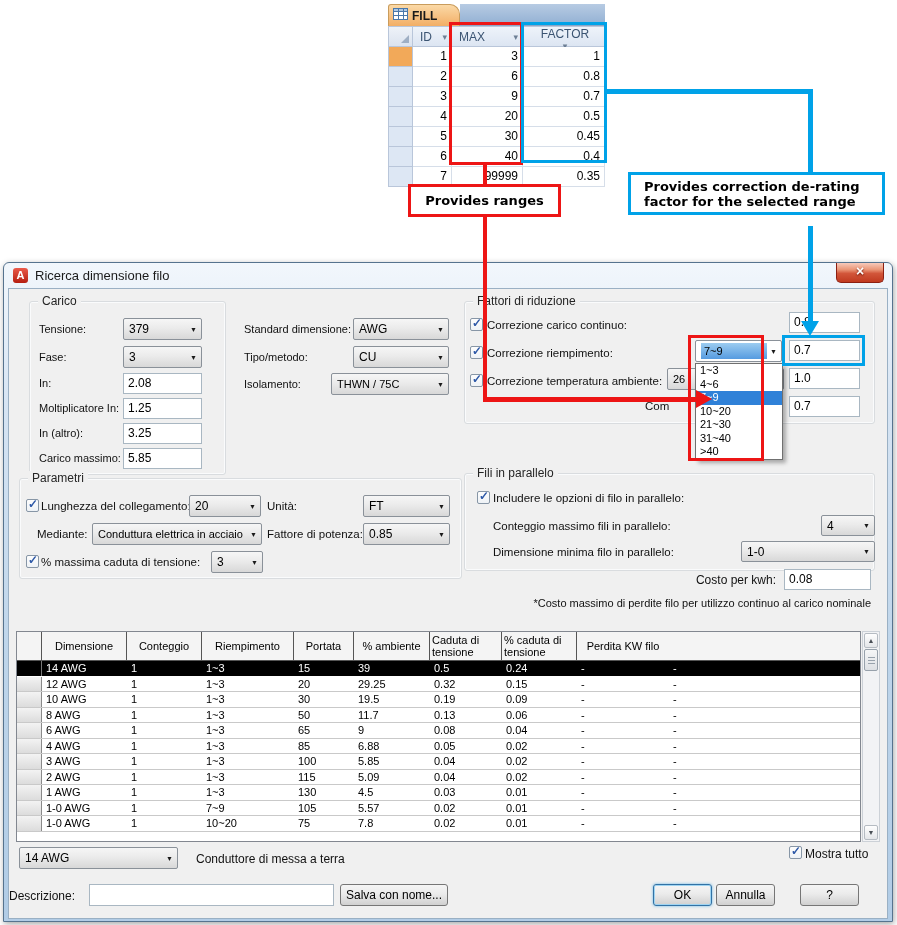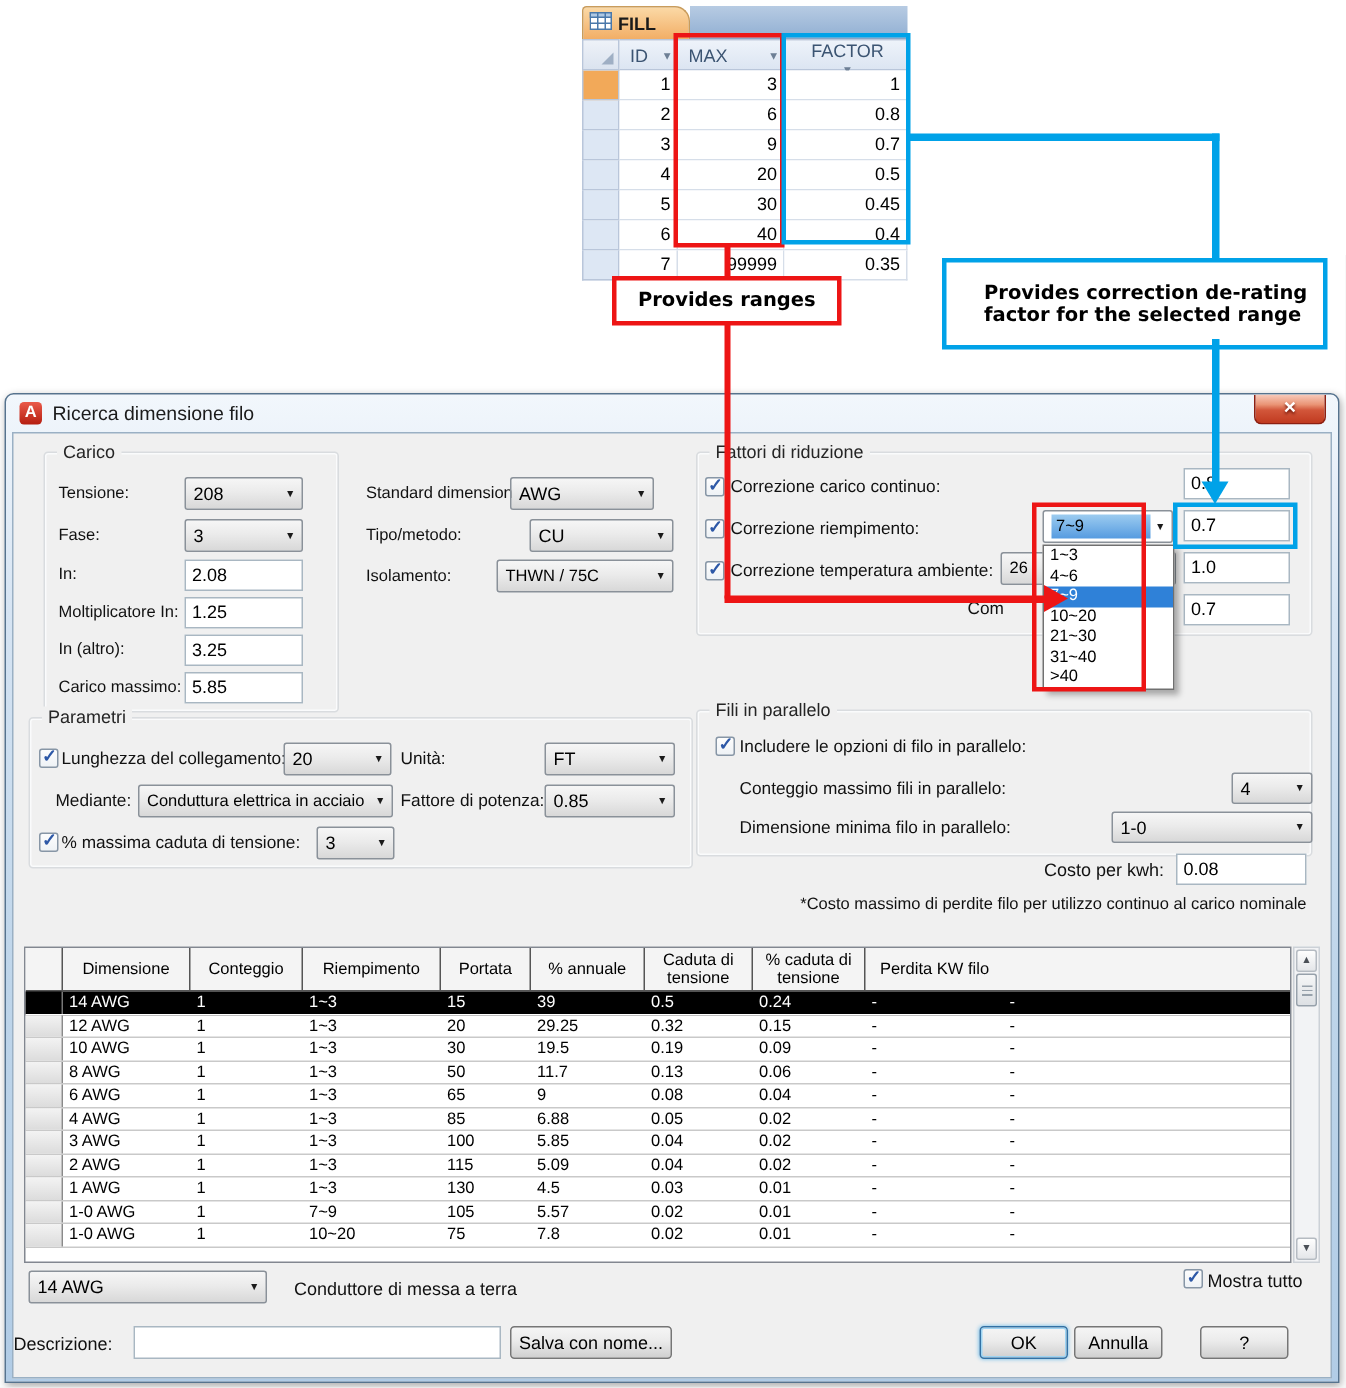--- a/index.html
+++ b/index.html
@@ -91,21 +91,21 @@
   .dlist { position:absolute; left:691px; top:100px; width:88px; box-sizing:border-box;
            border:1px solid #707070; background:#fff; z-index:40; box-shadow:3px 3px 4px rgba(0,0,0,.3); }
   .litem { height:13.5px; line-height:13.5px; font-size:11px; padding-left:4px; color:#000; white-space:nowrap; }
   .litem.lsel { background:#2f81d8; color:#fff; }
 
   
   .rtable { position:absolute; left:12px; top:368px; width:845px; height:211px; box-sizing:border-box;
             border:1px solid #828790; background:#fff; overflow:hidden; }
   .rhead { display:flex; height:29px; box-sizing:border-box; border-bottom:1px solid #555; background:#f4f4f4; }
   .rhc { box-sizing:border-box; border-right:1px solid #555; display:flex; align-items:center;
-         justify-content:center; text-align:center; font-size:11px; line-height:12px; padding:0 2px; color:#000; }
+         justify-content:center; text-align:left; font-size:11px; line-height:12px; padding:0 2px; color:#000; }
   .rhc:last-child { border-right:none; }
   .rrow { display:flex; height:15.5px; box-sizing:border-box; border-bottom:1px solid #c9c9c9; }
   .rc { box-sizing:border-box; font-size:11px; line-height:14.5px; padding-left:4px;
         white-space:nowrap; overflow:hidden; }
   .rselcell { box-sizing:border-box; background:linear-gradient(180deg,#f3f3f3,#dcdcdc);
               border-right:1px solid #8a8a8a; }
   .rrow.rsel-row { background:#000; color:#fff; border-bottom-color:#fff; }
   .rrow.rsel-row .rselcell { background:#000; border-right-color:#777; }
 
   
@@ -203,39 +203,39 @@
   <span class="dicon">A</span>
   <span class="dtitle">Ricerca dimensione filo</span>
   <div class="closebtn"><span>×</span></div>
   <div class="client"></div>
 
   <div class="gbox" style="left:25px;top:38px;width:197px;height:174px">
     <span class="glab">Carico</span>
   </div>
   <span class="lbl xs" style="left:35px;top:60px">Tensione:</span>
   <div class="combo" style="left:119px;top:55px;width:79px">
-    <span class="cval">208</span>
+    <span class="cval">379</span>
       <span class="carr">▼</span>
   </div>
   <span class="lbl xs" style="left:35px;top:88px">Fase:</span>
   <div class="combo" style="left:119px;top:83px;width:79px">
     <span class="cval">3</span>
       <span class="carr">▼</span>
   </div>
   <span class="lbl xs" style="left:35px;top:114px">In:</span>
   <div class="tin" style="left:119px;top:110px;width:79px">2.08</div>
   <span class="lbl xs" style="left:35px;top:139px">Moltiplicatore In:</span>
   <div class="tin" style="left:119px;top:135px;width:79px">1.25</div>
   <span class="lbl xs" style="left:35px;top:164px">In (altro):</span>
   <div class="tin" style="left:119px;top:160px;width:79px">3.25</div>
   <span class="lbl xs" style="left:35px;top:189px">Carico massimo:</span>
   <div class="tin" style="left:119px;top:185px;width:79px">5.85</div>
 
   <span class="lbl xs" style="left:240px;top:60px">Standard dimensione:</span>
-  <div class="combo" style="left:336px;top:55px;width:96px">
+  <div class="combo" style="left:349px;top:55px;width:96px">
     <span class="cval">AWG</span>
       <span class="carr">▼</span>
   </div>
   <span class="lbl xs" style="left:240px;top:88px">Tipo/metodo:</span>
   <div class="combo" style="left:349px;top:83px;width:96px">
     <span class="cval">CU</span>
       <span class="carr">▼</span>
   </div>
   <span class="lbl xs" style="left:240px;top:115px">Isolamento:</span>
   <div class="combo fs11" style="left:327px;top:110px;width:118px">
@@ -339,21 +339,21 @@
   <div class="tin" style="left:780px;top:306px;width:87px">0.08</div>
   <span class="lbl xs" style="left:400px;top:334px;width:467px;text-align:right">*Costo massimo di perdite filo per utilizzo continuo al carico nominale</span>
 
   <div class="rtable">
     <div class="rhead" id="r-head">
         <div class="rhc" style="width: 25px;"></div>
         <div class="rhc" style="width: 85px;">Dimensione</div>
         <div class="rhc" style="width: 75px;">Conteggio</div>
         <div class="rhc" style="width: 92px;">Riempimento</div>
         <div class="rhc" style="width: 60px;">Portata</div>
-        <div class="rhc" style="width: 76px;">% annuale</div>
+        <div class="rhc" style="width: 76px;">% ambiente</div>
         <div class="rhc" style="width: 72px;">Caduta di tensione</div>
         <div class="rhc" style="width: 75px;">% caduta di tensione</div>
         <div class="rhc" style="width: 92px;">Perdita KW filo</div>
       </div>
     <div id="r-body">
         <div class="rrow rsel-row">
           <div class="rselcell" style="width: 25px;"></div>
           <div class="rc" style="width: 85px;">14 AWG</div>
           <div class="rc" style="width: 75px;">1</div>
           <div class="rc" style="width: 92px;">1~3</div>
@@ -516,19 +516,19 @@
 <div class="ol rfill" style="left:483px;top:164px;width:4px;height:21px"></div>
 <div class="ol rbord callout" style="left:408px;top:184px;width:153px;height:33px;align-items:center">
   <span>Provides ranges</span>
 </div>
 <div class="ol rfill" style="left:483px;top:215px;width:4px;height:184px"></div>
 <div class="ol rfill" style="left:483px;top:397px;width:213px;height:5px"></div>
 <div class="ol rarrow" style="left:696px;top:390px"></div>
 <div class="ol rbord" style="left:688px;top:335px;width:76px;height:126px"></div>
 <div class="ol bfill" style="left:605px;top:89px;width:208px;height:5px"></div>
 <div class="ol bfill" style="left:808px;top:89px;width:5px;height:84px"></div>
-<div class="ol bbord callout" style="left:628px;top:172px;width:257px;height:61px;padding-left:25px">
+<div class="ol bbord callout" style="left:628px;top:172px;width:257px;height:43px;padding-left:13px">
   <span>Provides correction de-rating</span>
   <span>factor for the selected range</span>
 </div>
 <div class="ol bfill" style="left:808px;top:226px;width:5px;height:96px"></div>
 <div class="ol barrow" style="left:801px;top:321px"></div>
 <div class="ol bbord" style="left:782px;top:335px;width:83px;height:31px"></div>
 
 </body></html>

